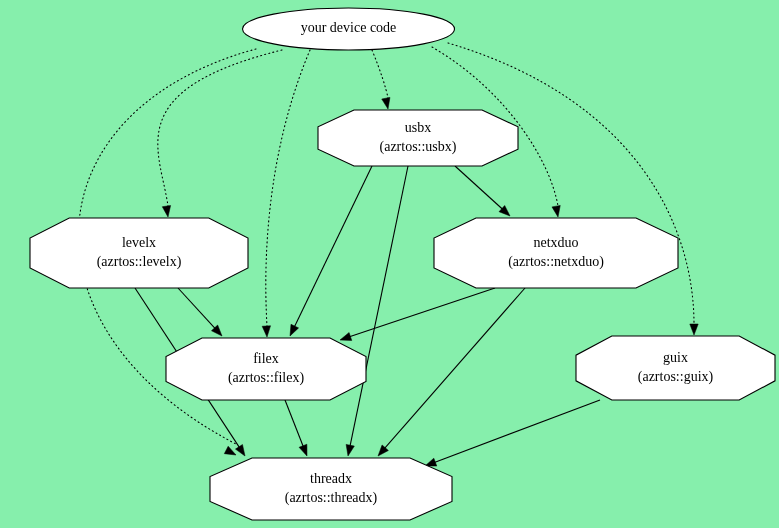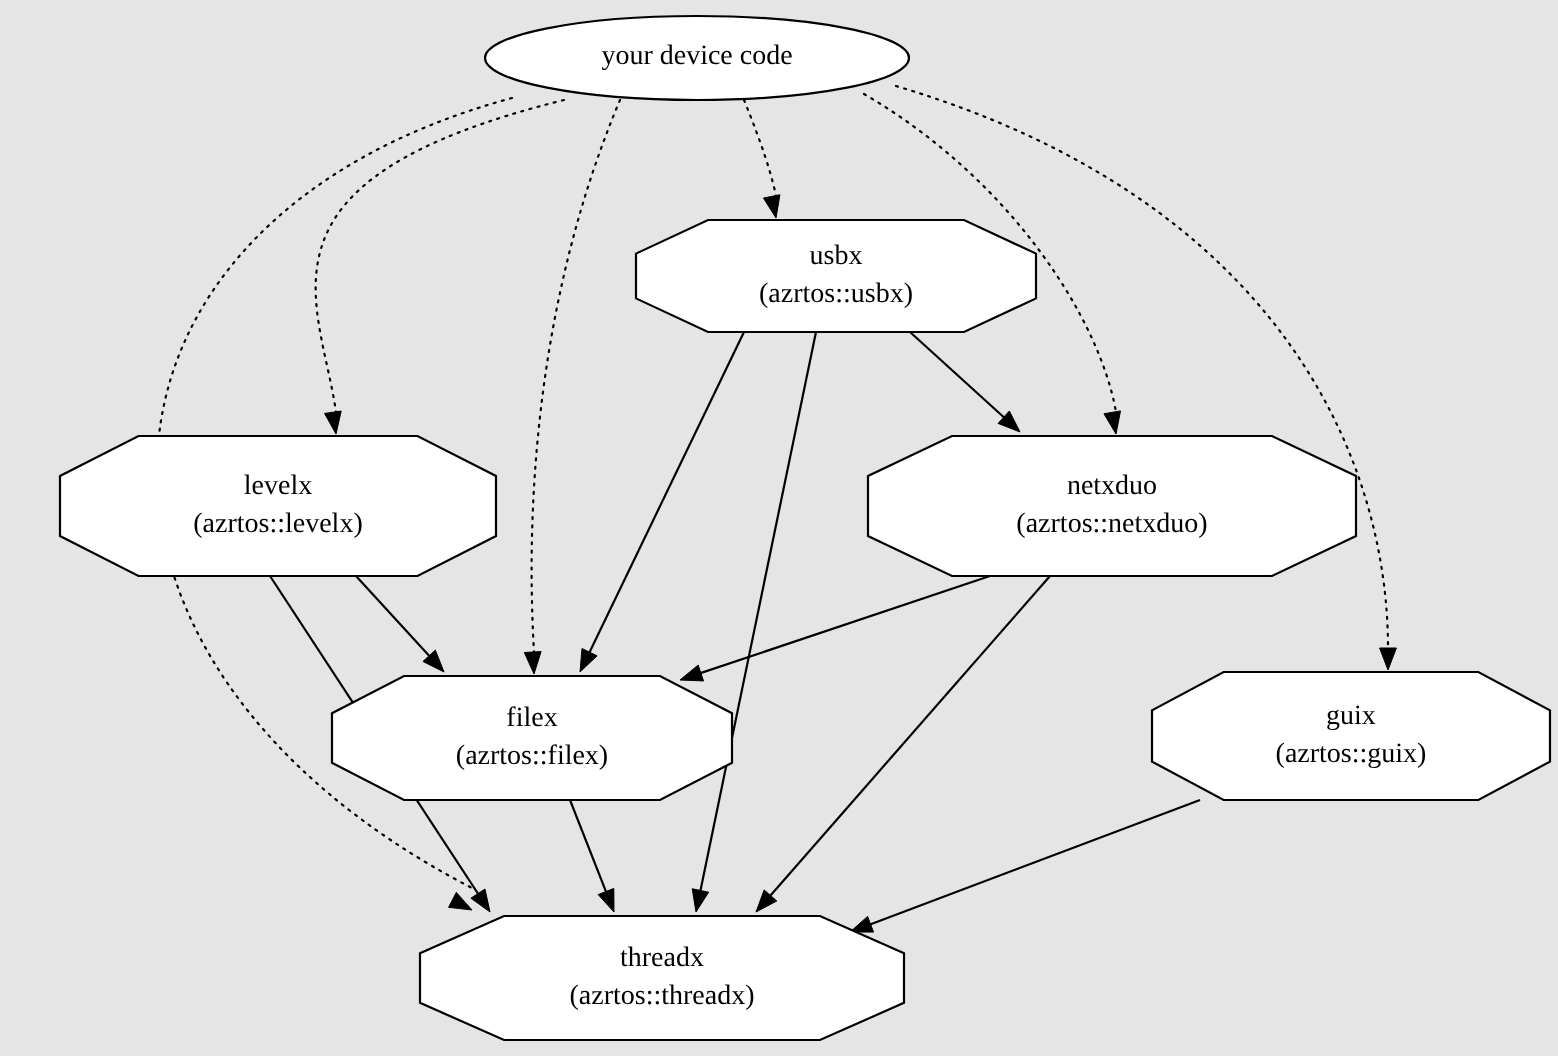--- a/index.html
+++ b/index.html
@@ -4,21 +4,21 @@
 <style>
   html, body {
     margin: 0;
     padding: 0;
     background: #ffffff;
   }
   #canvas {
     position: relative;
     width: 779px;
     height: 528px;
-    background: #e5e5e5;
+    background: #86efac;
     overflow: hidden;
     font-family: "Liberation Serif", "DejaVu Serif", serif;
   }
   #graph-svg {
     position: absolute;
     left: 0;
     top: 0;
     width: 779px;
     height: 528px;
   }

